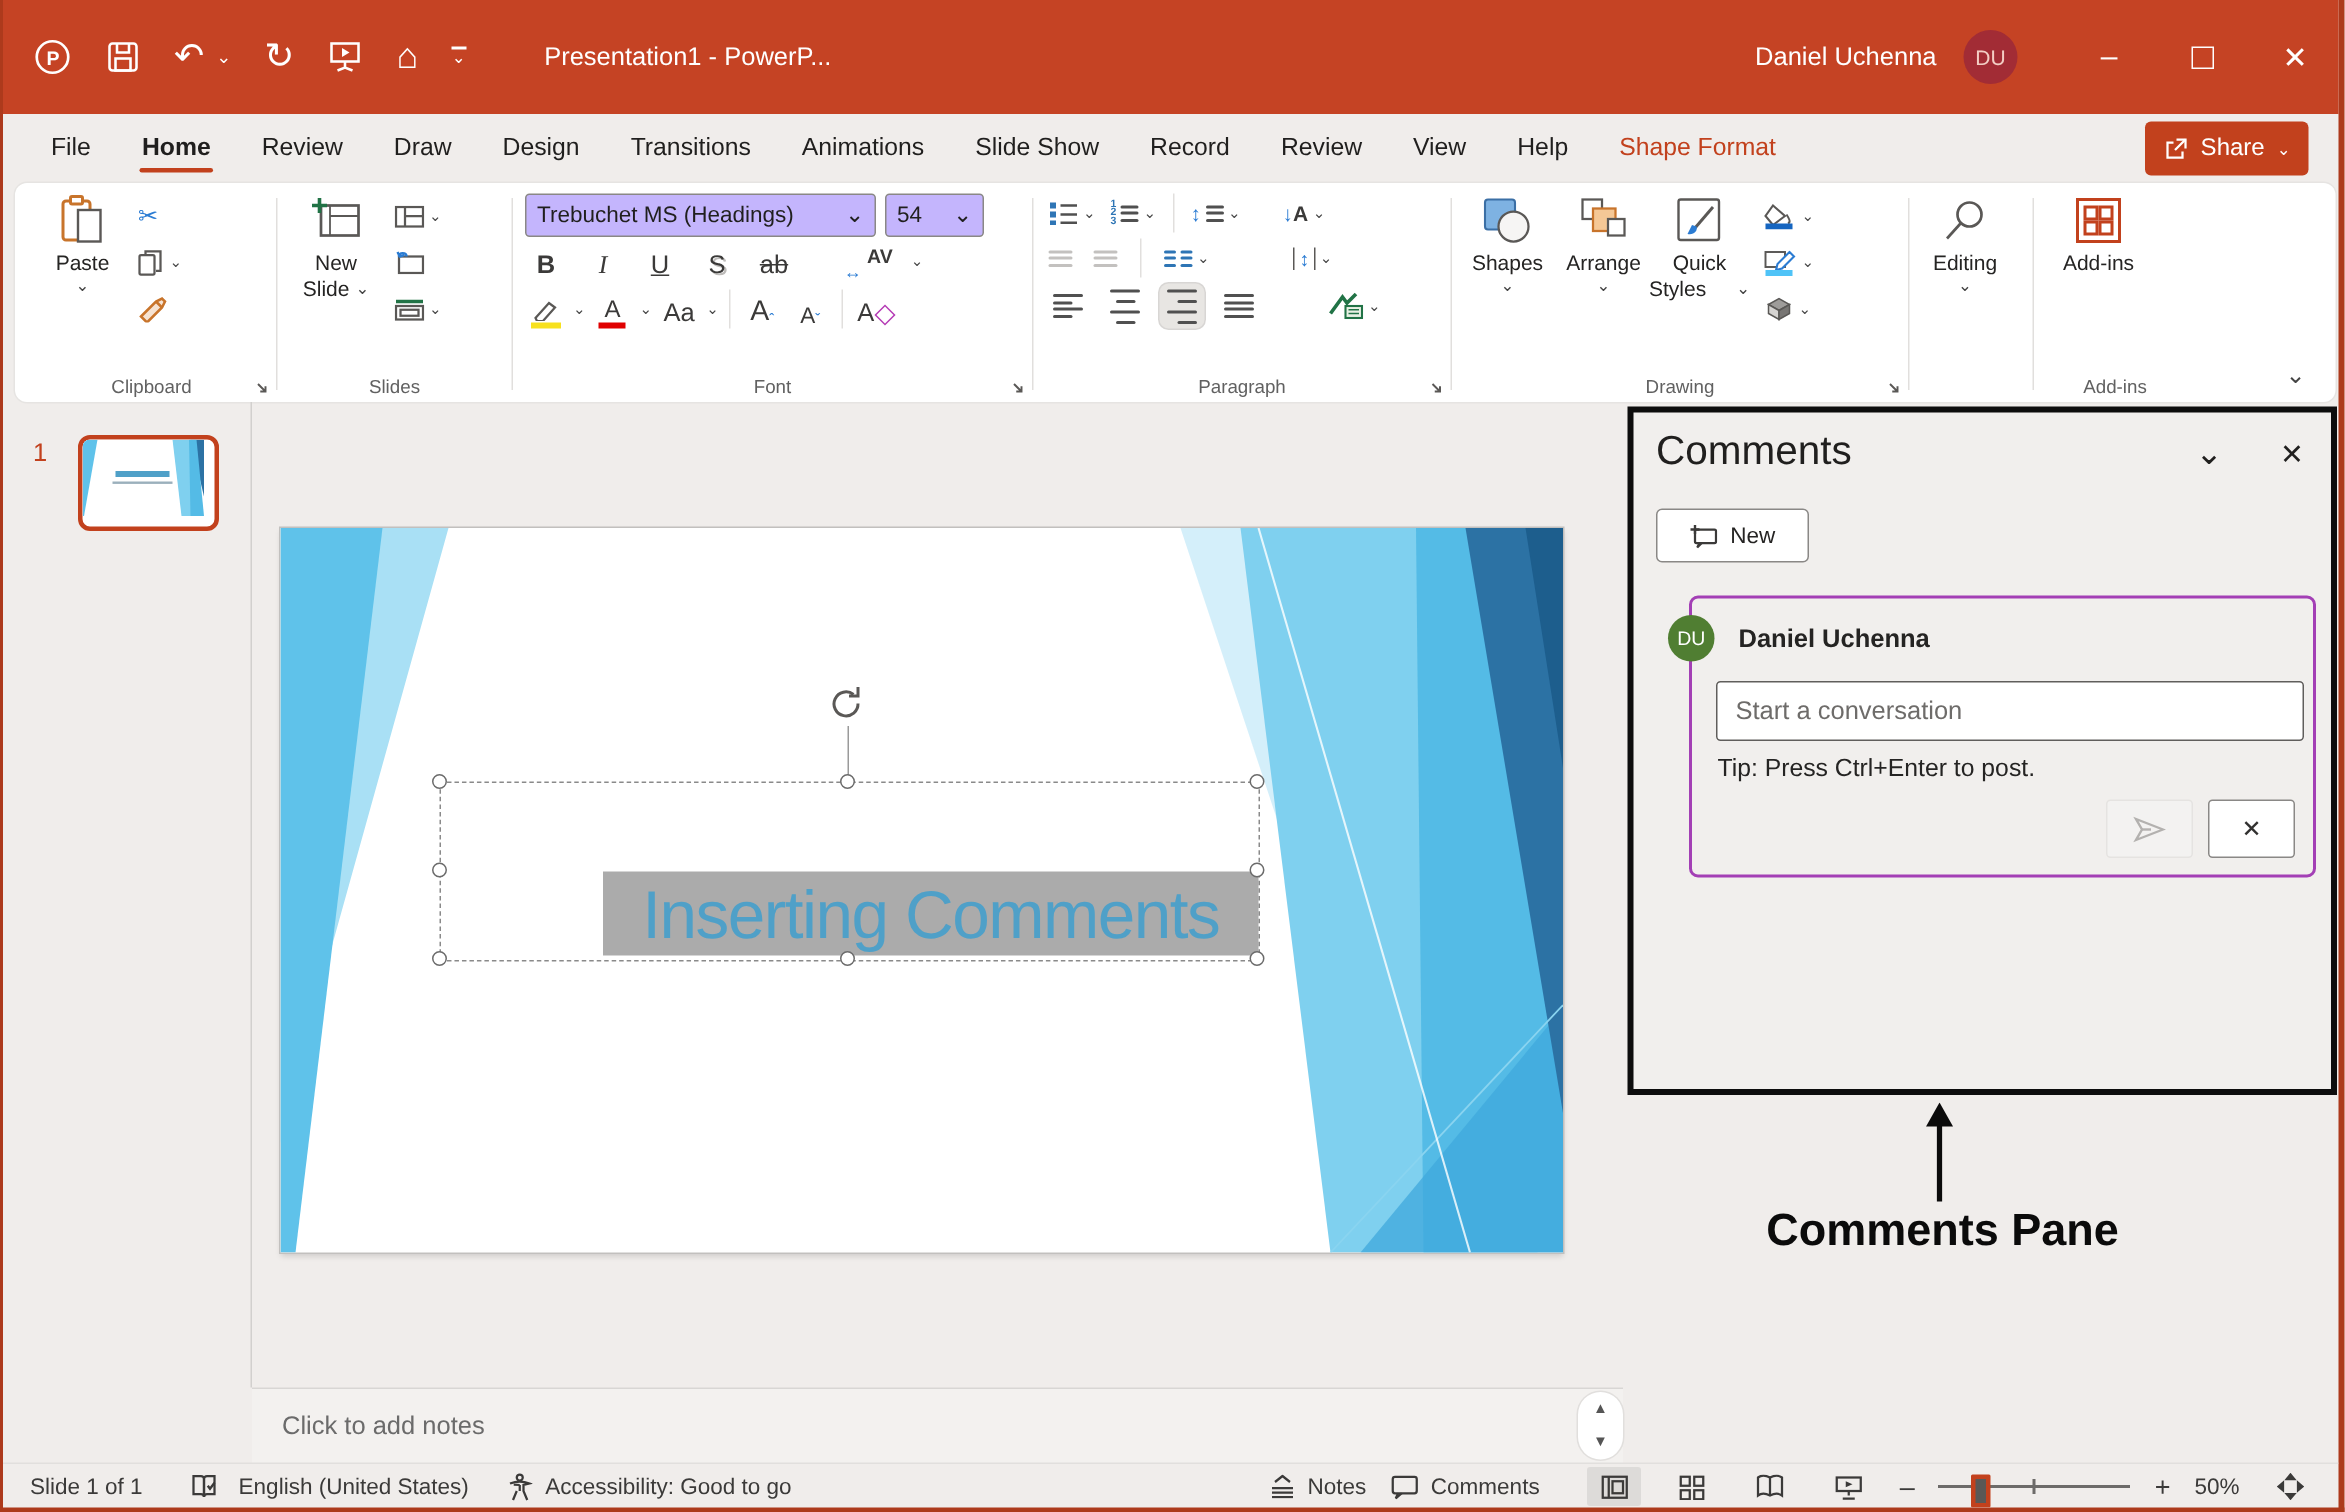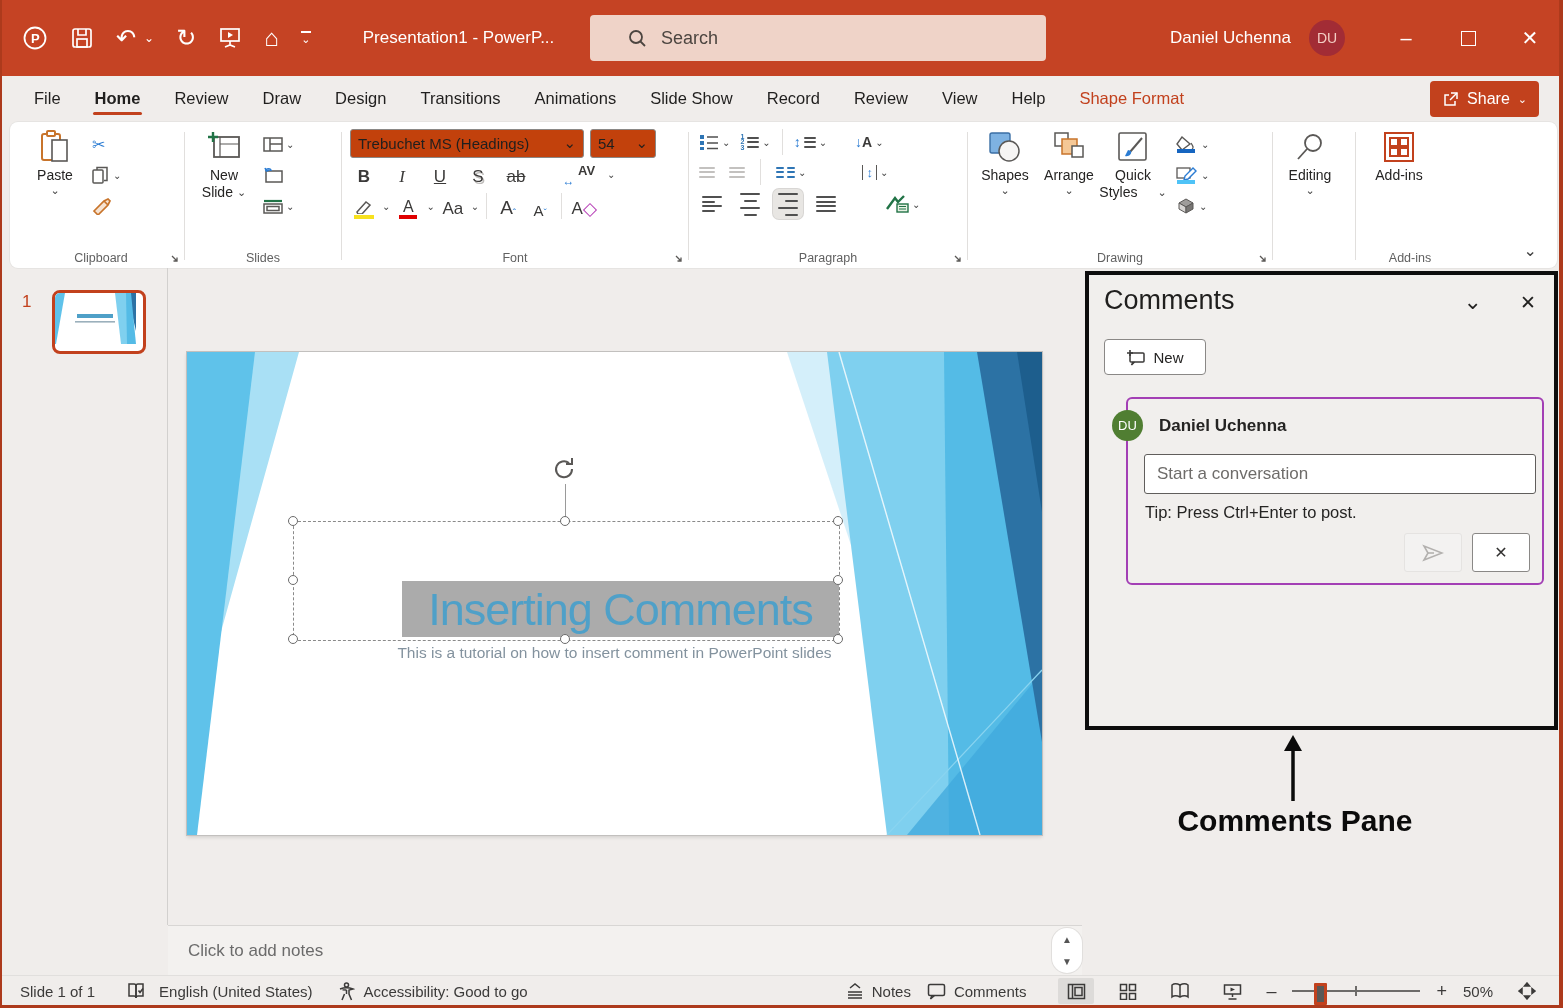--- a/index.html
+++ b/index.html
@@ -43,21 +43,21 @@
   .launcher{position:absolute;bottom:4px;right:4px;cursor:pointer;}
   .bigbtn{width:58px;display:flex;flex-direction:column;align-items:center;font-size:14px;color:#252423;cursor:pointer;gap:1px;}
   .bigbtn .ic{height:38px;display:flex;align-items:center;justify-content:center;}
   .bigbtn .g{font-size:11px;color:#444;}
   .smallcol{display:flex;flex-direction:column;justify-content:flex-start;gap:7px;padding-top:4px;}
   .sbtn{height:24px;display:flex;align-items:center;gap:3px;cursor:pointer;padding:0 2px;}
   .sbtn .g{font-size:10px;color:#444;}
   .chev{font-size:10px;color:#444;}
   .frow{display:flex;align-items:center;gap:6px;height:32px;}
   .fcol{display:flex;flex-direction:column;gap:2px;}
-  .combo{border:1px solid #8A8886;border-radius:3px;height:27px;background:#c2410c;display:flex;align-items:center;padding:0 7px;font-size:15px;color:#201F1E;justify-content:space-between;cursor:pointer;gap:6px;}
+  .combo{border:1px solid #8A8886;border-radius:3px;height:27px;background:#c4b5fd;display:flex;align-items:center;padding:0 7px;font-size:15px;color:#201F1E;justify-content:space-between;cursor:pointer;gap:6px;}
   .tbtn{min-width:24px;height:26px;display:flex;align-items:flex-end;justify-content:center;font-size:17px;color:#3B3A39;cursor:pointer;padding:0 2px;line-height:1.1;}
   .vsep{width:1px;background:#E1DFDD;height:26px;margin:0 3px;}
   .ulbar{display:block;height:4px;margin-top:1px;}
   .lines i{display:block;height:2px;background:#505050;margin:2.5px 0;border-radius:1px;}
   .lines.gray i{background:#C3C1BF;}
   .lines.blue i{background:#2E75B5;}
   .alignbox{width:30px;height:30px;display:flex;align-items:center;justify-content:center;border-radius:6px;cursor:pointer;}
   .alignbox.sel{background:#E8E6E3;box-shadow:0 0 0 1px #D8D6D4;}
   .avword{display:flex;flex-direction:column;align-items:center;line-height:11px;}
   .avword b{font-size:13px;font-weight:bold;color:#3B3A39;margin-left:36px;}
@@ -135,27 +135,20 @@
           <path d="M12 15 v4 M7 21 l5 -2 5 2"></path>
         </svg>
     </span>
     <span class="g">⌂</span>
     <span class="qat-custom">
       <span class="ovl"></span>
         <span class="g">⌄</span>
     </span>
   </div>
   <span class="tb-title">Presentation1  -  PowerP...</span>
-  <div class="searchbox">
-    <svg width="19" height="19" viewBox="0 0 19 19" fill="none" stroke="#4C4540" stroke-width="1.8">
-        <circle cx="8" cy="8" r="6"></circle>
-        <path d="M12.5 12.5 L17 17"></path>
-      </svg>
-    <span>Search</span>
-  </div>
   <div class="tb-right">
     <span class="tb-user">Daniel Uchenna</span>
     <span class="tb-avatar">DU</span>
     <span class="winbtn">
         <span>–</span>
       </span>
     <span class="winbtn">
         <span class="sq"></span>
       </span>
     <span class="winbtn">
@@ -600,21 +593,20 @@
     <polygon points="640,0 757,0 838,483 700,483" fill="#7FD0EF"></polygon>
     <polygon points="757,0 802,0 855,240 855,483 762,483" fill="#54BBE6"></polygon>
     <polygon points="720,483 855,320 855,483" fill="#3FA8DC" opacity="0.75"></polygon>
     <polygon points="790,0 855,0 855,390" fill="#2C72A4"></polygon>
     <polygon points="830,0 855,0 855,160" fill="#1D5E8D"></polygon>
     <line x1="700" y1="483" x2="855" y2="318" stroke="#8AD4F0" stroke-width="1.2"></line>
     <line x1="652" y1="0" x2="793" y2="483" stroke="#FFFFFF" stroke-width="1.4" opacity="0.8"></line>
   </svg>
 
   <span class="slide-title">Inserting Comments</span>
-  <span class="slide-sub">This is a tutorial on how to insert comment in PowerPoint slides</span>
 
   <div class="sel-rect"></div>
   <div class="rot-line"></div>
   <span class="abs" style="left:364px;top:103px">
     <svg width="28" height="28" viewBox="0 0 28 28" fill="none" stroke="#5A5856" stroke-width="2">
         <path d="M21 14 a8 8 0 1 1 -3 -6"></path>
         <path d="M21 3 v6 h-6" fill="none"></path>
       </svg>
   </span>
   <span class="handle" style="left:101px;top:164px"></span>

